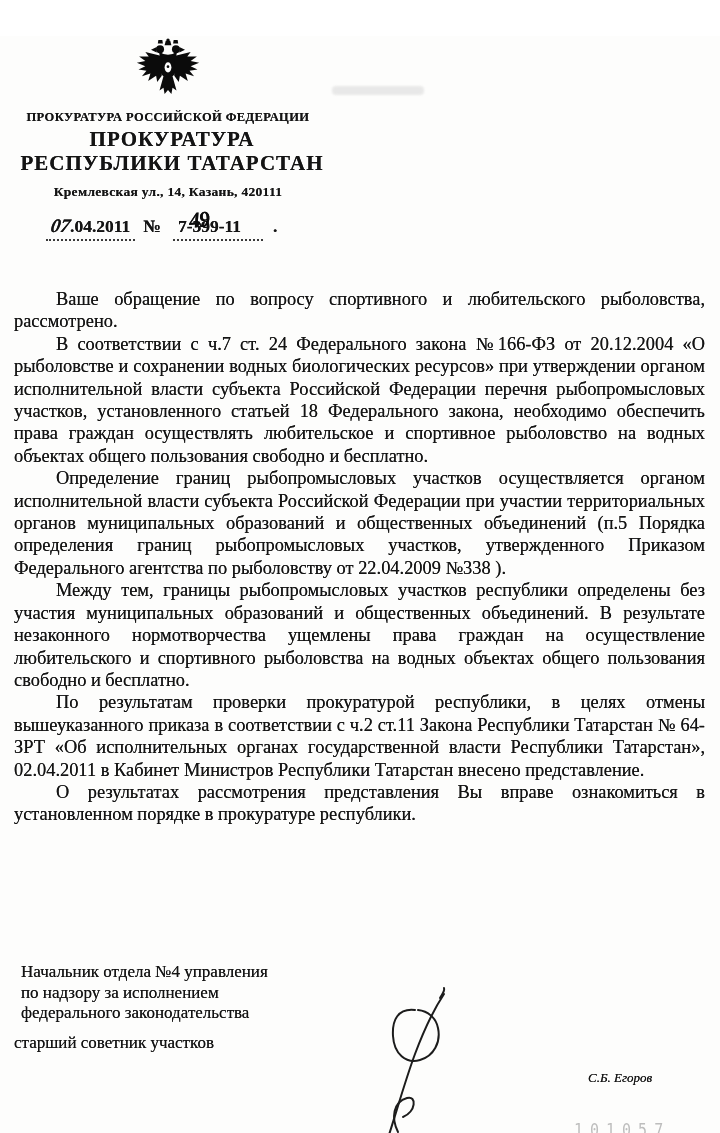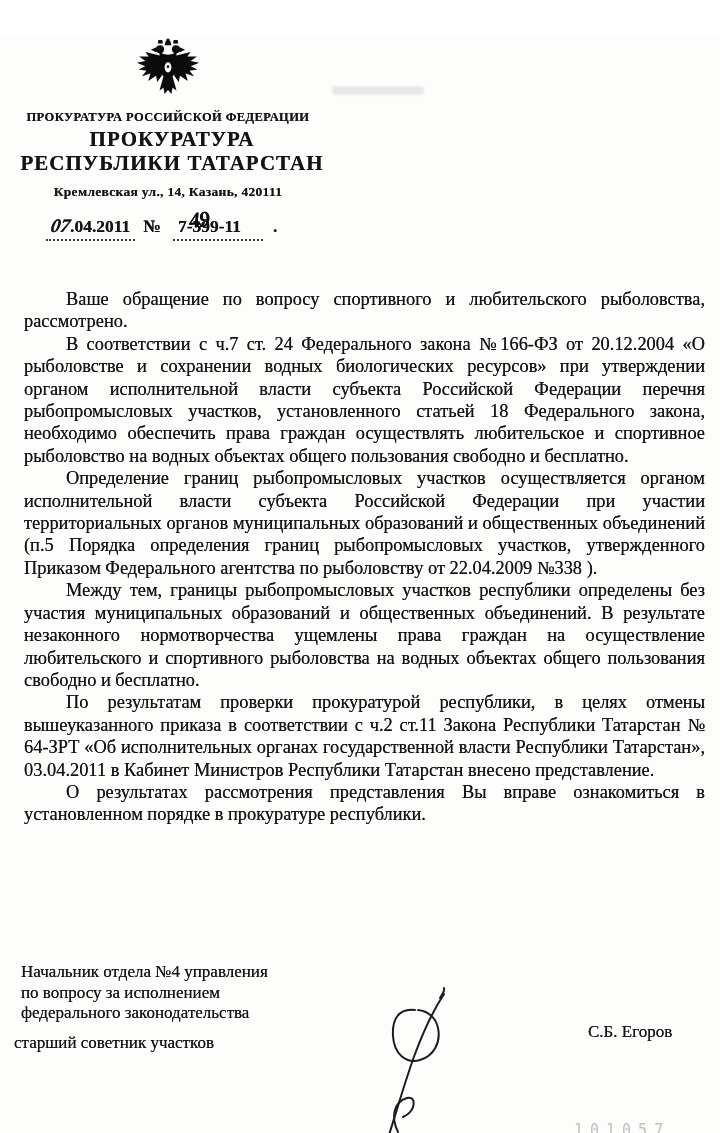--- a/index.html
+++ b/index.html
@@ -38,37 +38,38 @@
     position:absolute; left:16px; top:-9px; font-style:italic; font-weight:bold;
     font-size:22px; transform:rotate(-6deg); color:#0c0c0c; letter-spacing:-1px;
   }
   .trail-dot { margin-left:10px; }
   .smudge {
     position:absolute; left:332px; top:50px; width:92px; height:9px;
     background:#d8d8d8; opacity:0.55; border-radius:4px; filter:blur(1px);
   }
   
   .body-text {
-    position:absolute; left:24px; right:15px; top:252px;
+    position:absolute; left:14px; right:15px; top:252px;
     font-size:18.4px; line-height:22.4px; text-align:justify;
     text-shadow:0 0 0.45px rgba(0,0,0,0.8);
   }
   .body-text p { margin:0; text-indent:42px; }
   
   .sig-position {
     position:absolute; left:21px; top:926px; font-size:17px; line-height:20.5px;
     text-shadow:0 0 0.45px rgba(0,0,0,0.8);
   }
   .sig-rank {
     position:absolute; left:14px; top:997px; font-size:17px;
     text-shadow:0 0 0.45px rgba(0,0,0,0.8);
   }
   .sig-name {
-    position:absolute; left:588px; top:986px; font-size:17px;
+    position:absolute; left:588px; top:1034px; font-size:13px;
     text-shadow:0 0 0.45px rgba(0,0,0,0.8);
+    font-style:italic;
   }
   .sig-svg { position:absolute; left:368px; top:946px; width:92px; height:170px; }
   .faint-number {
     position:absolute; left:574px; top:1085px;
     font-family:"DejaVu Sans Mono",monospace; font-size:15px; letter-spacing:7px;
     color:#b3b3b3; opacity:0.85; transform:scaleY(1.15);
   }
 </style>
 </head>
 <body>
@@ -114,27 +115,27 @@
 
   <div class="dateline">
     <span class="u-seg"><span class="hw">07</span><span>.04.2011</span></span><span style="margin-left:8px;">№</span><span class="u-seg ref-seg"><span>7-</span><span>39</span><span>9-11</span><span class="hw-overlay">49</span></span><span class="trail-dot">.</span>
   </div>
 
   <div class="body-text">
     <p>Ваше обращение по вопросу спортивного и любительского рыболовства, рассмотрено.</p>
     <p>В соответствии с ч.7 ст. 24 Федерального закона №166-ФЗ от 20.12.2004 «О рыболовстве и сохранении водных биологических ресурсов» при утверждении органом исполнительной власти субъекта Российской Федерации перечня рыбопромысловых участков, установленного статьей 18 Федерального закона, необходимо обеспечить права граждан осуществлять любительское и спортивное рыболовство на водных объектах общего пользования свободно и бесплатно.</p>
     <p>Определение границ рыбопромысловых участков осуществляется органом исполнительной власти субъекта Российской Федерации при участии территориальных органов муниципальных образований и общественных объединений (п.5 Порядка определения границ рыбопромысловых участков, утвержденного Приказом Федерального агентства по рыболовству от 22.04.2009 №338 ).</p>
     <p>Между тем, границы рыбопромысловых участков республики определены без участия муниципальных образований и общественных объединений. В результате незаконного нормотворчества ущемлены права граждан на осуществление любительского и спортивного рыболовства на водных объектах общего пользования свободно и бесплатно.</p>
-    <p>По результатам проверки прокуратурой республики, в целях отмены вышеуказанного приказа в соответствии с ч.2 ст.11 Закона Республики Татарстан № 64-ЗРТ «Об исполнительных органах государственной власти Республики Татарстан», 03.04.2011 в Кабинет Министров Республики Татарстан внесено представление.</p>
+    <p>По результатам проверки прокуратурой республики, в целях отмены вышеуказанного приказа в соответствии с ч.2 ст.11 Закона Республики Татарстан № 64-ЗРТ «Об исполнительных органах государственной власти Республики Татарстан», 02.04.2011 в Кабинет Министров Республики Татарстан внесено представление.</p>
     <p>О результатах рассмотрения представления Вы вправе ознакомиться в установленном порядке в прокуратуре республики.</p>
   </div>
 
   <div class="sig-position">
     <div>Начальник отдела №4 управления</div>
-    <div>по вопросу за исполнением</div>
+    <div>по надзору за исполнением</div>
     <div>федерального законодательства</div>
   </div>
   <div class="sig-rank">старший советник участков</div>
 
   <svg class="sig-svg" viewBox="0 0 92 170" aria-hidden="true">
     <g fill="none" stroke="#1c1c1c" stroke-width="2" stroke-linecap="round">
 
       <path d="M72,16 C75,11 77,9 76,6"></path>
 
       <path d="M76,12 C68,24 56,48 47,72 C38,96 29,128 20,156"></path>

